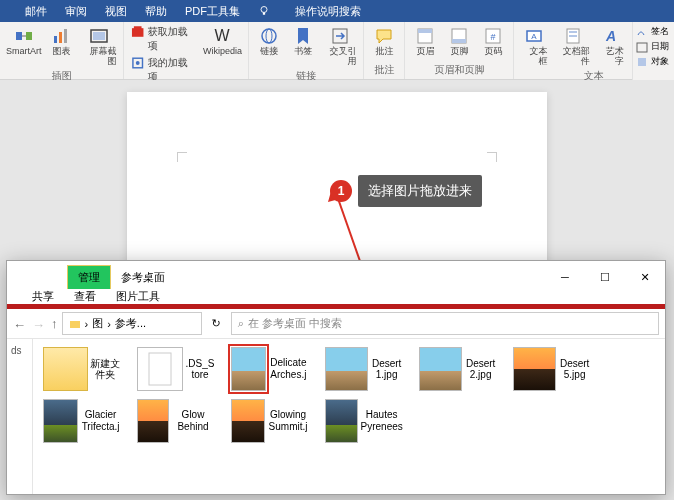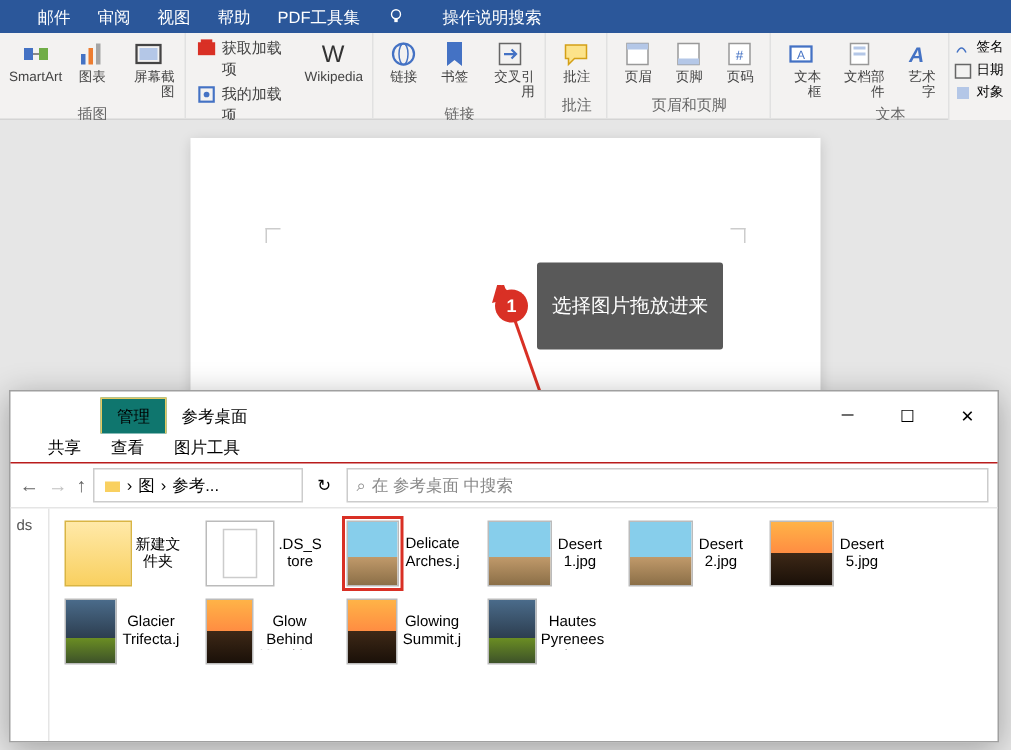--- a/index.html
+++ b/index.html
@@ -19,30 +19,30 @@
 .small-btns{display:flex;flex-direction:column;gap:1px}
 .small-btn{display:flex;align-items:flex-start;gap:3px;font-size:10px;padding:1px 3px;cursor:pointer}
 .small-icon{width:14px;height:14px}
 .doc-area{background:#e6e6e6;height:calc(100% - 80px);display:flex;justify-content:center;padding-top:12px;position:relative}
 .page{background:#fff;width:420px;height:260px;box-shadow:0 2px 8px rgba(0,0,0,0.15);position:relative}
 .margin-mark{position:absolute;width:10px;height:10px}
 .margin-mark.tl{left:50px;top:60px;border-left:1px solid #ccc;border-top:1px solid #ccc}
 .margin-mark.tr{right:50px;top:60px;border-right:1px solid #ccc;border-top:1px solid #ccc}
 .callout{position:absolute;left:330px;top:175px;display:flex;align-items:center;gap:6px;z-index:5}
 .callout-num{width:22px;height:22px;border-radius:50%;background:#d93025;color:#fff;display:flex;align-items:center;justify-content:center;font-size:12px;font-weight:bold}
-.callout-text{background:#595959;color:#fff;padding:20px 10px;font-size:13px;border-radius:2px}
+.callout-text{background:#595959;color:#fff;padding:7px 10px;font-size:13px;border-radius:2px}
 .arrow-svg{position:absolute;left:270px;top:190px;z-index:4;pointer-events:none}
 .explorer{position:absolute;left:6px;top:260px;width:660px;height:235px;background:#fff;border:1px solid #a0a0a0;box-shadow:0 4px 20px rgba(0,0,0,0.3);z-index:10}
 .exp-header{height:28px;display:flex;align-items:flex-end;font-size:11px}
 .exp-tab{padding:4px 10px;border-bottom:2px solid transparent}
-.exp-tab.active{background:#0f766e;border:1px solid #e5c960;border-bottom:none}
+.exp-tab.active{background:#22c55e;border:1px solid #e5c960;border-bottom:none}
 .exp-title{padding:4px 10px;flex:1}
 .win-ctrl{display:flex;gap:0}
 .win-btn{width:40px;height:24px;display:flex;align-items:center;justify-content:center;cursor:pointer;font-size:11px}
-.exp-subtabs{height:20px;display:flex;align-items:center;font-size:11px;padding-left:15px;border-bottom:1px solid #b91c1c}
+.exp-subtabs{height:20px;display:flex;align-items:center;font-size:11px;padding-left:15px;border-bottom:5px solid #b91c1c}
 .exp-subtabs span{padding:0 10px;cursor:pointer}
 .exp-nav{height:30px;display:flex;align-items:center;gap:4px;padding:0 6px;border-bottom:1px solid #e5e5e5;font-size:11px}
 .nav-arrows{display:flex;gap:6px;color:#666}
 .nav-arrow{cursor:pointer;font-size:13px}
 .breadcrumb{flex:0 0 140px;border:1px solid #ccc;padding:3px 6px;display:flex;align-items:center;gap:4px}
 .refresh{padding:0 6px;cursor:pointer}
 .search-box{flex:1;border:1px solid #ccc;padding:3px 6px;color:#888;display:flex;align-items:center;gap:4px}
 .exp-body{display:flex;height:calc(100% - 78px)}
 .sidebar{width:26px;border-right:1px solid #e5e5e5;padding:6px 4px;font-size:10px;color:#555}
 .files{flex:1;padding:8px 10px;display:flex;flex-wrap:wrap;gap:8px 16px;align-content:flex-start;overflow:hidden}

